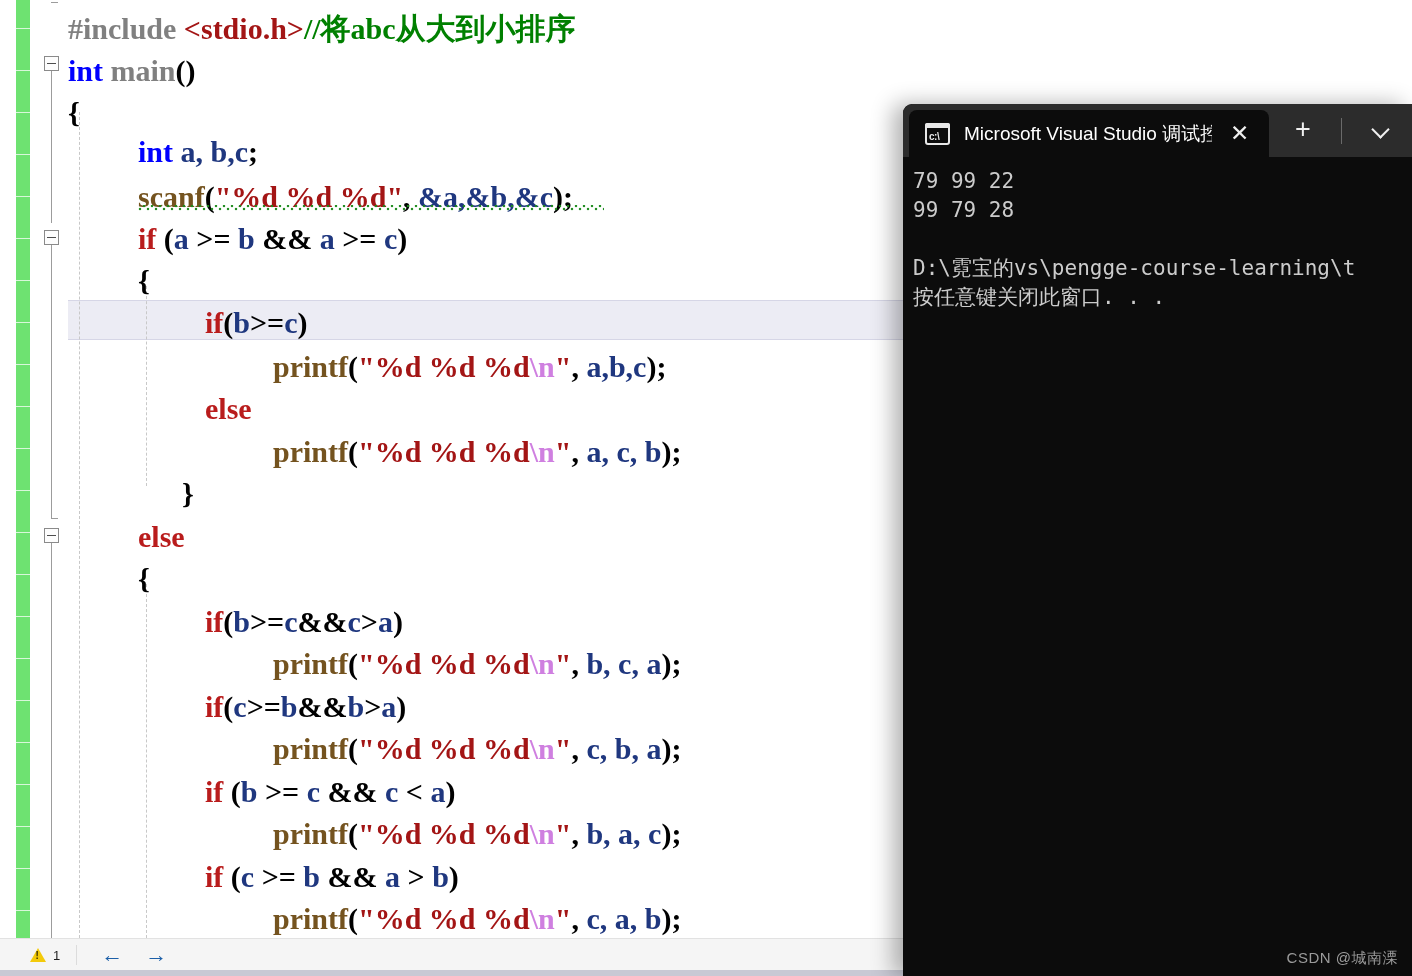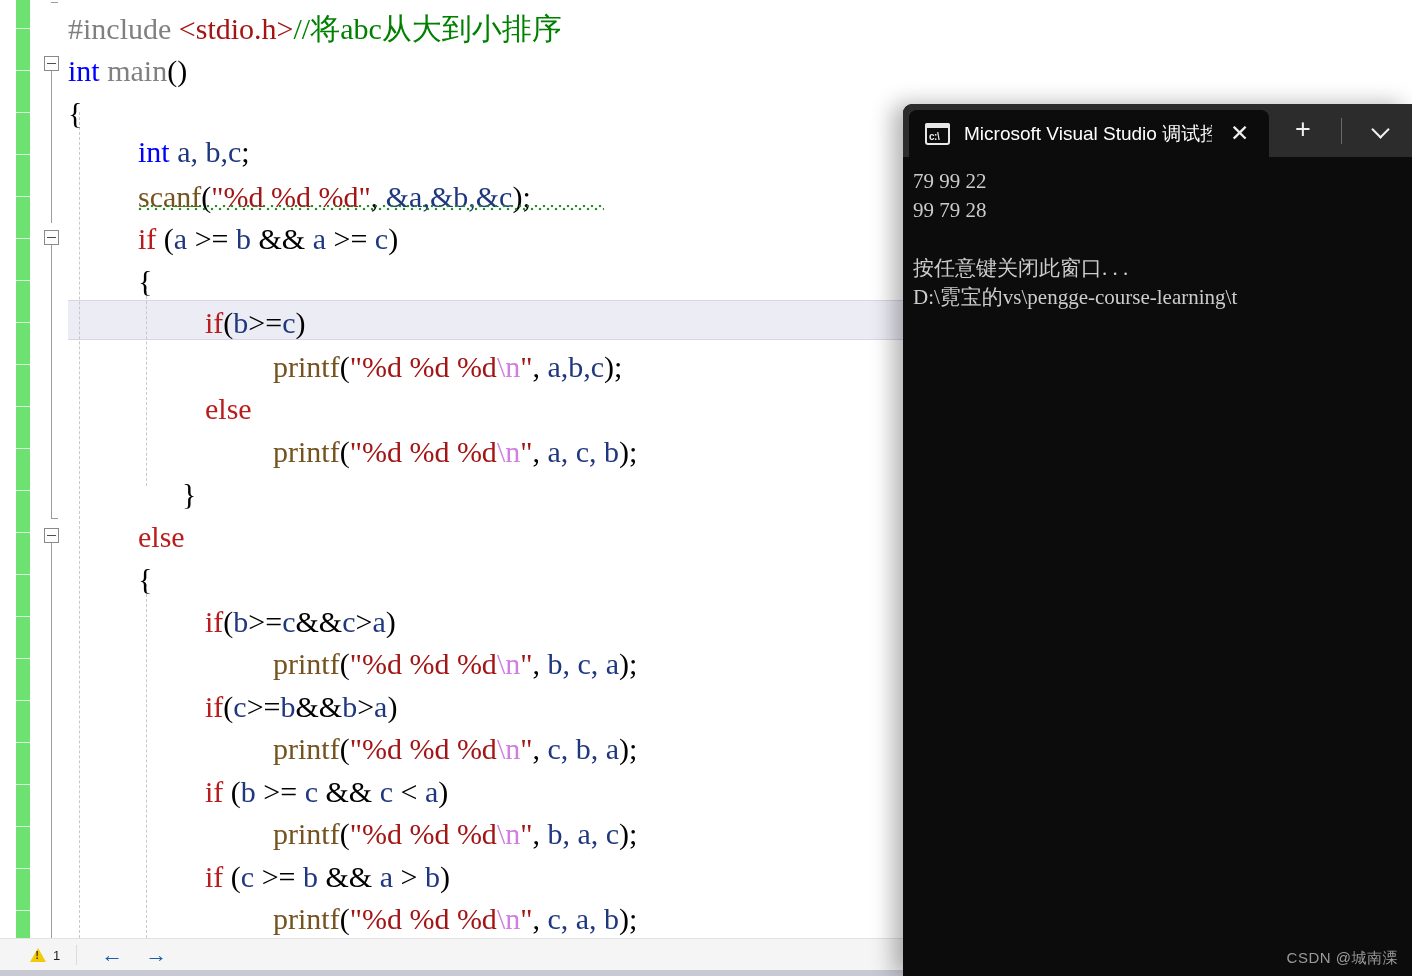--- a/index.html
+++ b/index.html
@@ -14,20 +14,21 @@
     font-family: "Liberation Serif", serif;
     position: relative;
   }
 
   
   #ide {
     position: absolute;
     left: 0; top: 0;
     width: 1412px; height: 976px;
     background: #ffffff;
+    font-weight: bold;
   }
 
   
   .track-margin {
     position: absolute;
     left: 0; top: 0;
     width: 14px; height: 938px;
     background: #ffffff;
   }
   
@@ -301,21 +302,21 @@
     height: 819px;
     background: #0c0c0c;
     padding: 10px 0 0 10px;
     font-family: "DejaVu Sans Mono", monospace;
     font-size: 21px;
     line-height: 29px;
     color: #cccccc;
     white-space: pre;
     overflow: hidden;
   }
-  .con-line { white-space: pre; font-family: Liberation Serif, serif; }
+  .con-line { white-space: pre; }
   .con-blank { height: 29px; }
 
   
   .watermark {
     position: absolute;
     right: 14px; bottom: 8px;
     font-family: "Liberation Sans", sans-serif;
     font-size: 15px;
     color: #9b9b9b;
     letter-spacing: 0.5px;
@@ -401,17 +402,17 @@
     <div class="con-tab">
       <span class="cmd-icon"></span>
       <span class="con-tab-title">Microsoft Visual Studio 调试控</span>
       <span class="con-tab-close">✕</span>
     </div>
     <span class="con-newtab">+</span>
     <span class="con-tab-div"></span>
     <span class="con-chevron"></span>
   </div>
 
-  <div class="con-body" id="con-body"><div class="con-line">79 99 22</div><div class="con-line">99 79 28</div><div class="con-blank"></div><div class="con-line">按任意键关闭此窗口. . .</div><div class="con-line">D:\霓宝的vs\pengge-course-learning\t</div></div>
+  <div class="con-body" id="con-body"><div class="con-line">79 99 22</div><div class="con-line">99 79 28</div><div class="con-blank"></div><div class="con-line">D:\霓宝的vs\pengge-course-learning\t</div><div class="con-line">按任意键关闭此窗口. . .</div></div>
 
 </div>
 
 <div class="watermark">CSDN @城南溧</div>
 
 </body></html>

